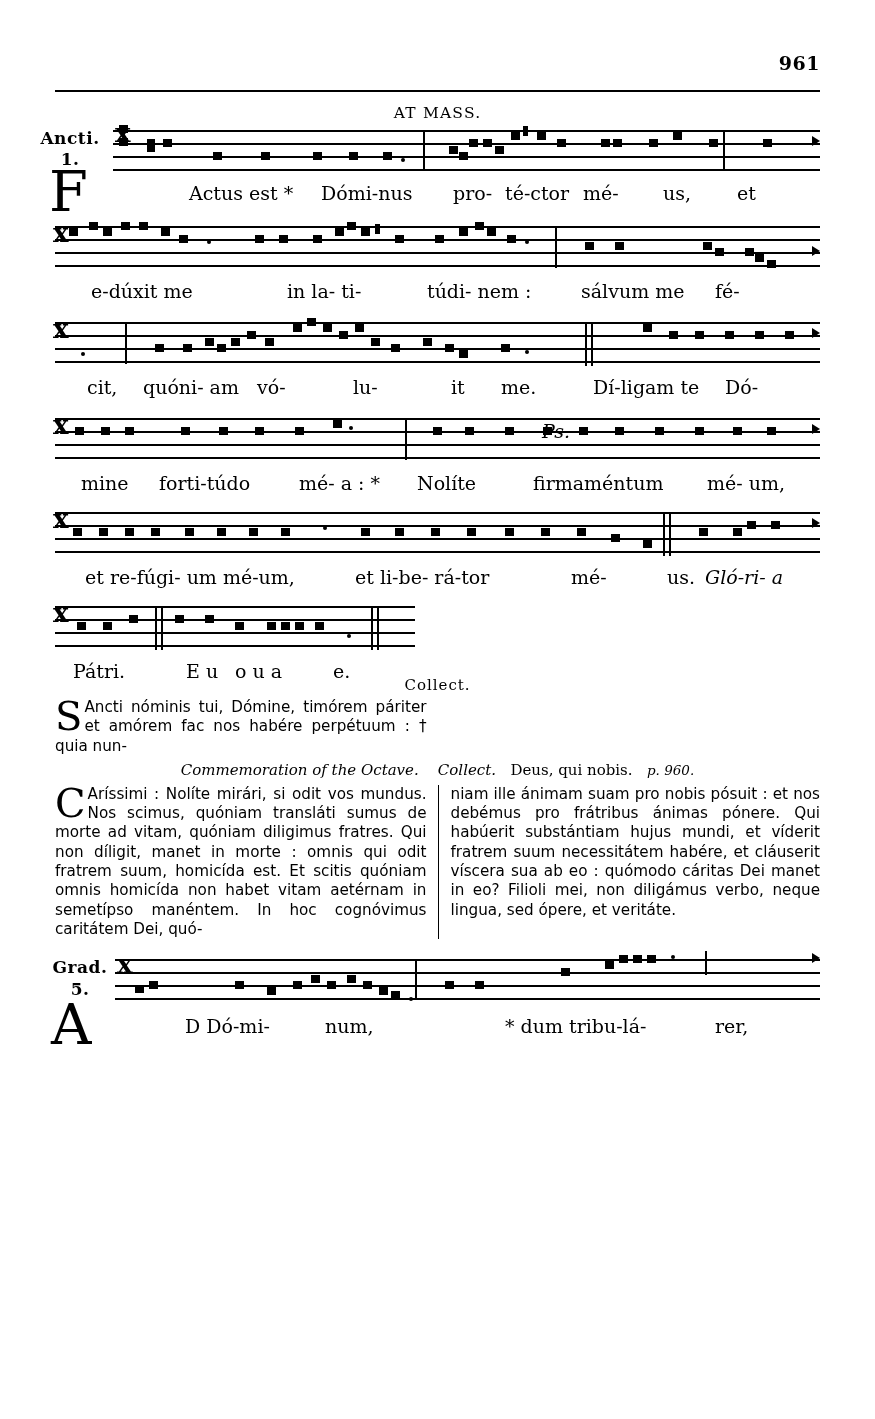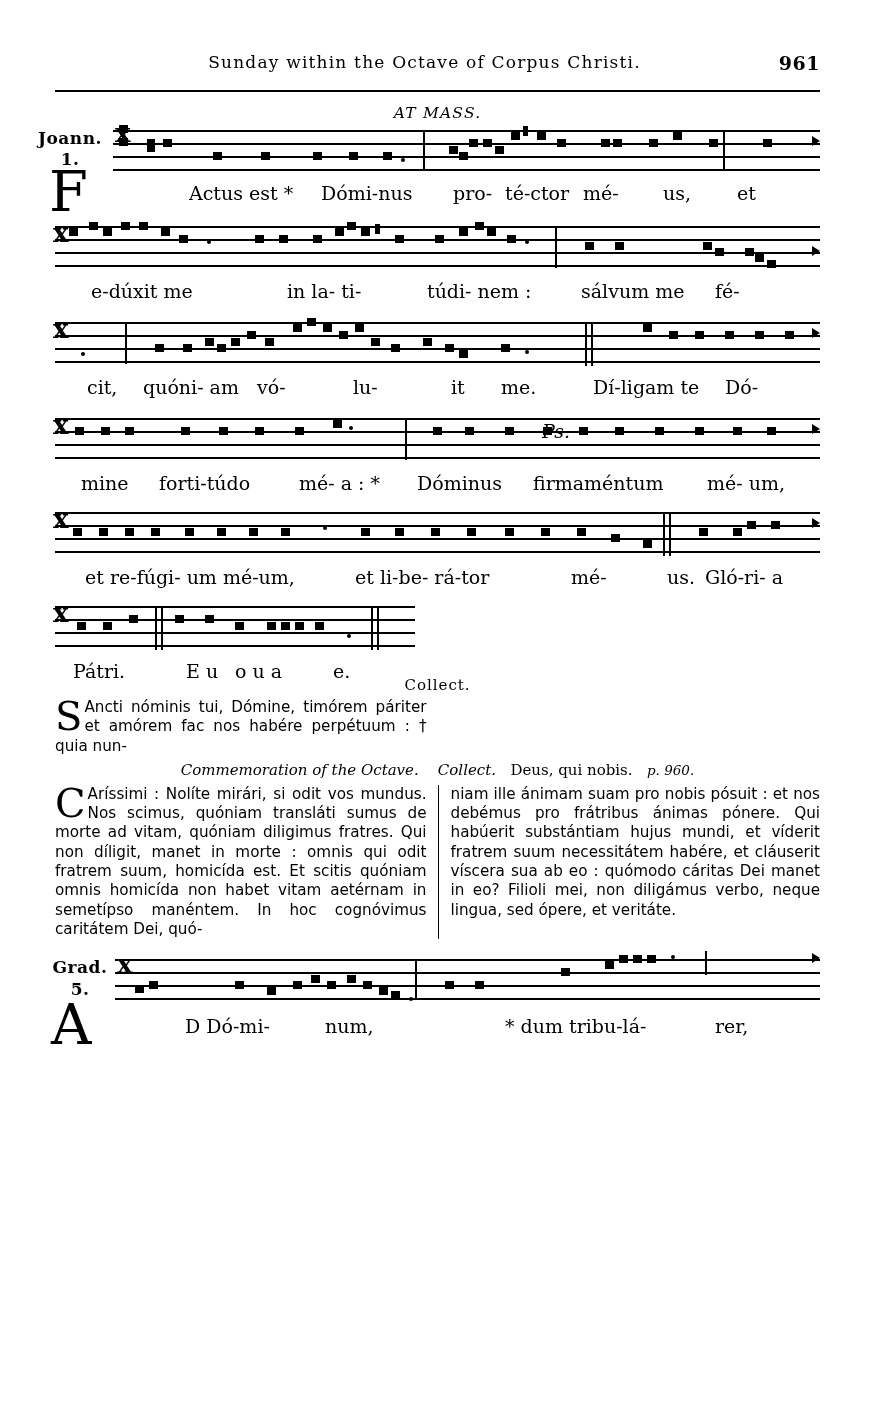--- a/index.html
+++ b/index.html
@@ -52,21 +52,20 @@
     margin-top: 4px;
   }
 
   
   .center-head {
     text-align: center;
     font-family: "DejaVu Serif", serif;
     font-size: 15.5px;
     letter-spacing: 1.2px;
     margin-top: 12px;
-    font-style: italic;
   }
   .collect-head {
     text-align: center;
     font-family: "DejaVu Serif", serif;
     font-size: 15px;
     letter-spacing: 1px;
     margin-top: 2px;
   }
   .lectio-head {
     text-align: center;
@@ -212,31 +211,30 @@
   .commem .i { font-style: italic; }
 
   .small-italic { font-style: italic; font-size: 13.5px; }
 </style>
 </head>
 <body>
 
 <div class="page">
 
   <div class="running-head">
-    <div class="title">Sunday within the Octave of Corpus Christi.</div>
     <div class="folio">961</div>
   </div>
   <div class="rule"></div>
 
   <div class="center-head">AT MASS.</div>
 
   <div class="chant-block">
 
     <div class="system" style="height:86px;">
-      <div class="mode-label" style="left:-20px; top:4px; width:70px;">Joann.</div>
+      <div class="mode-label" style="left:-20px; top:4px; width:70px;">Ancti.</div>
       <div class="mode-label" style="left:-20px; top:25px; width:70px;">1.</div>
       <div class="dropcap" style="left:-6px; top:40px;">F</div>
 
       <div class="staff" style="left:58px; right:0; top:4px;">
         <div class="line l0"></div>
           <div class="line l1"></div>
           <div class="line l2"></div>
           <div class="line l3"></div>
         <div class="clef" style="left:2px; top:-8px;">x</div>
         <span class="neume" style="left:6px; top:-3px;"></span>
@@ -405,21 +403,21 @@
         <span class="neume" style="left:640px; top:11px;"></span>
         <span class="neume" style="left:678px; top:11px;"></span>
         <span class="neume" style="left:712px; top:11px;"></span>
         <div class="barline" style="left:350px; top:4px; height:40px;"></div>
         <div class="custos" style="right:0px; top:8px;"></div>
       </div>
       <div class="lyric-line" style="top:62px; left:0;">
         <span class="w" style="left:26px;">mine</span>
         <span class="w" style="left:104px;">forti-túdo</span>
         <span class="w" style="left:244px;">mé- a : *</span>
-        <span class="w" style="left:362px;">Dóminus</span>
+        <span class="w" style="left:362px;">Nolíte</span>
         <span class="w" style="left:478px;">firmaméntum</span>
         <span class="w" style="left:652px;">mé- um,</span>
       </div>
     </div>
 
     <div class="system" style="height:88px; margin-top:6px;">
       <div class="staff" style="left:0; right:0; top:6px;">
         <div class="line l0"></div>
           <div class="line l1"></div>
           <div class="line l2"></div>
@@ -449,21 +447,21 @@
         <span class="neume" style="left:716px; top:11px;"></span>
         <div class="barline" style="left:608px; top:2px; height:44px;"></div>
         <div class="barline" style="left:614px; top:2px; height:44px;"></div>
         <div class="custos" style="right:0px; top:8px;"></div>
       </div>
       <div class="lyric-line" style="top:62px; left:0;">
         <span class="w" style="left:30px;">et re-fúgi- um mé-um,</span>
         <span class="w" style="left:300px;">et li-be- rá-tor</span>
         <span class="w" style="left:516px;">mé-</span>
         <span class="w" style="left:612px;">us.</span>
-        <span class="w" style="left:650px;">Gló-ri- a</span>
+        <span class="w" style="left:650px;font-style:italic;">Gló-ri- a</span>
       </div>
     </div>
 
     <div class="system" style="height:76px; margin-top:6px;">
       <div class="staff" style="left:0; width:360px; top:6px;">
         <div class="line l0"></div>
           <div class="line l1"></div>
           <div class="line l2"></div>
           <div class="line l3"></div>
         <div class="clef" style="left:-2px; top:-4px;">x</div>

